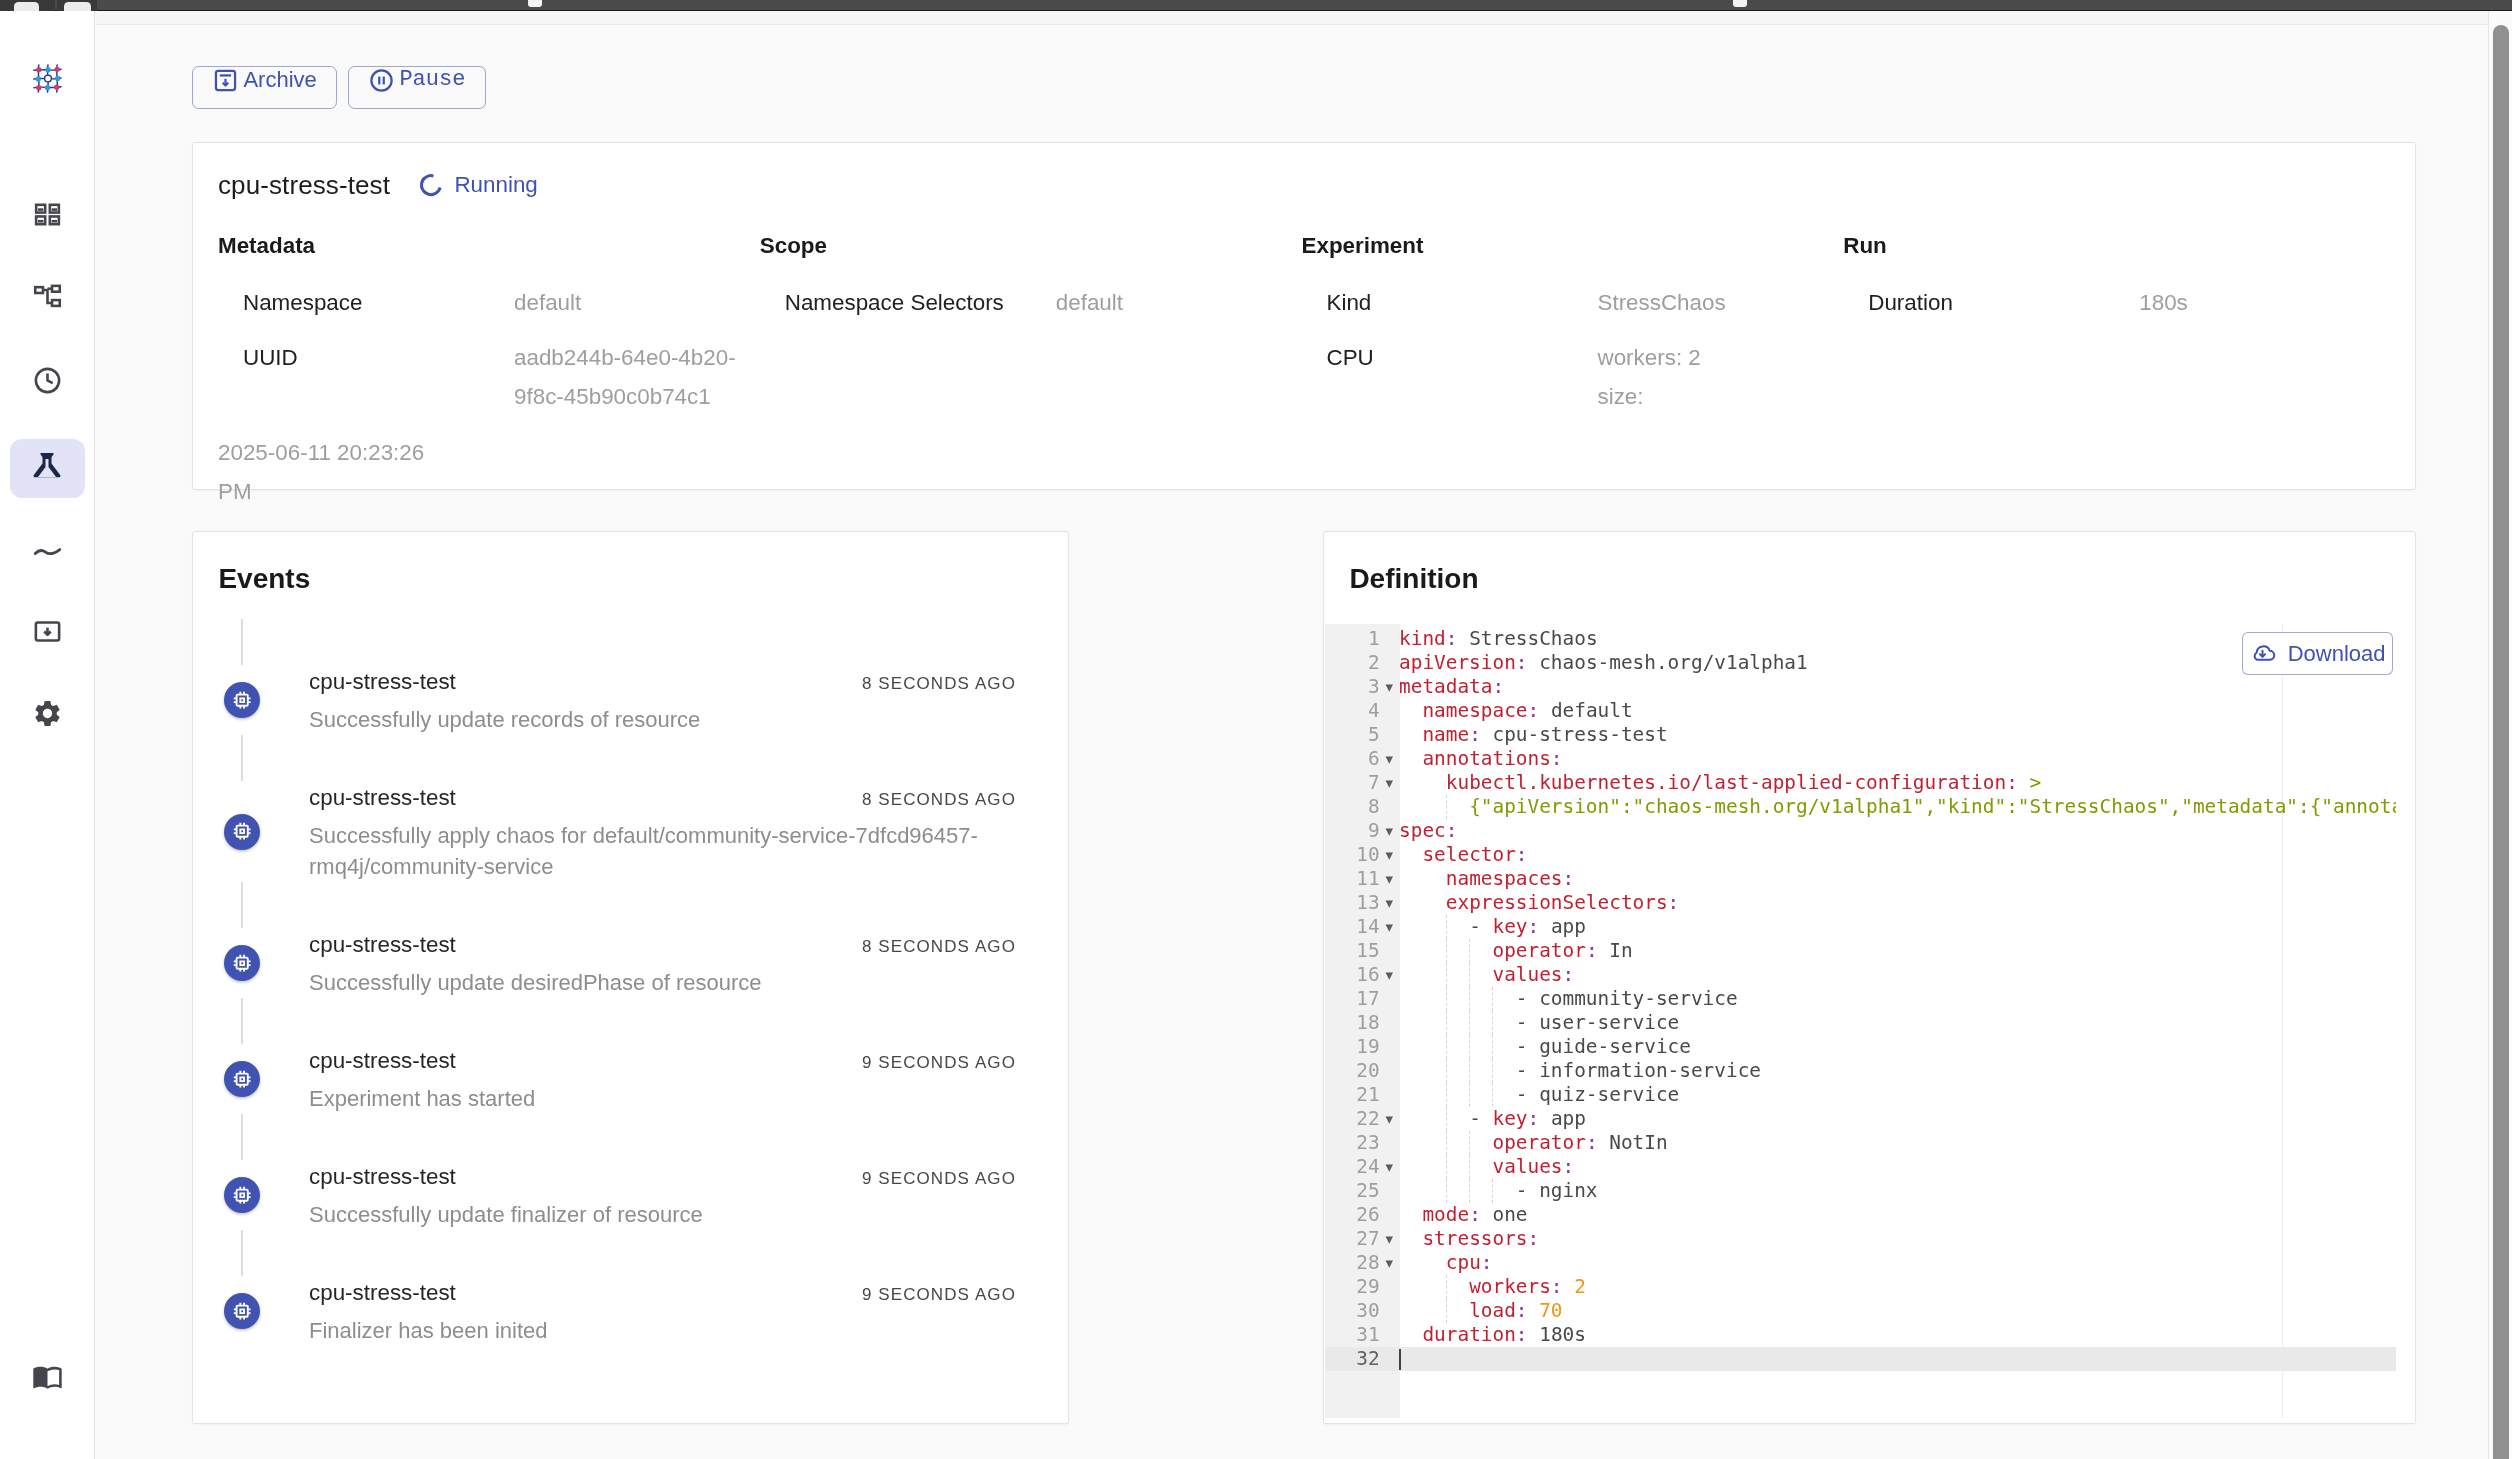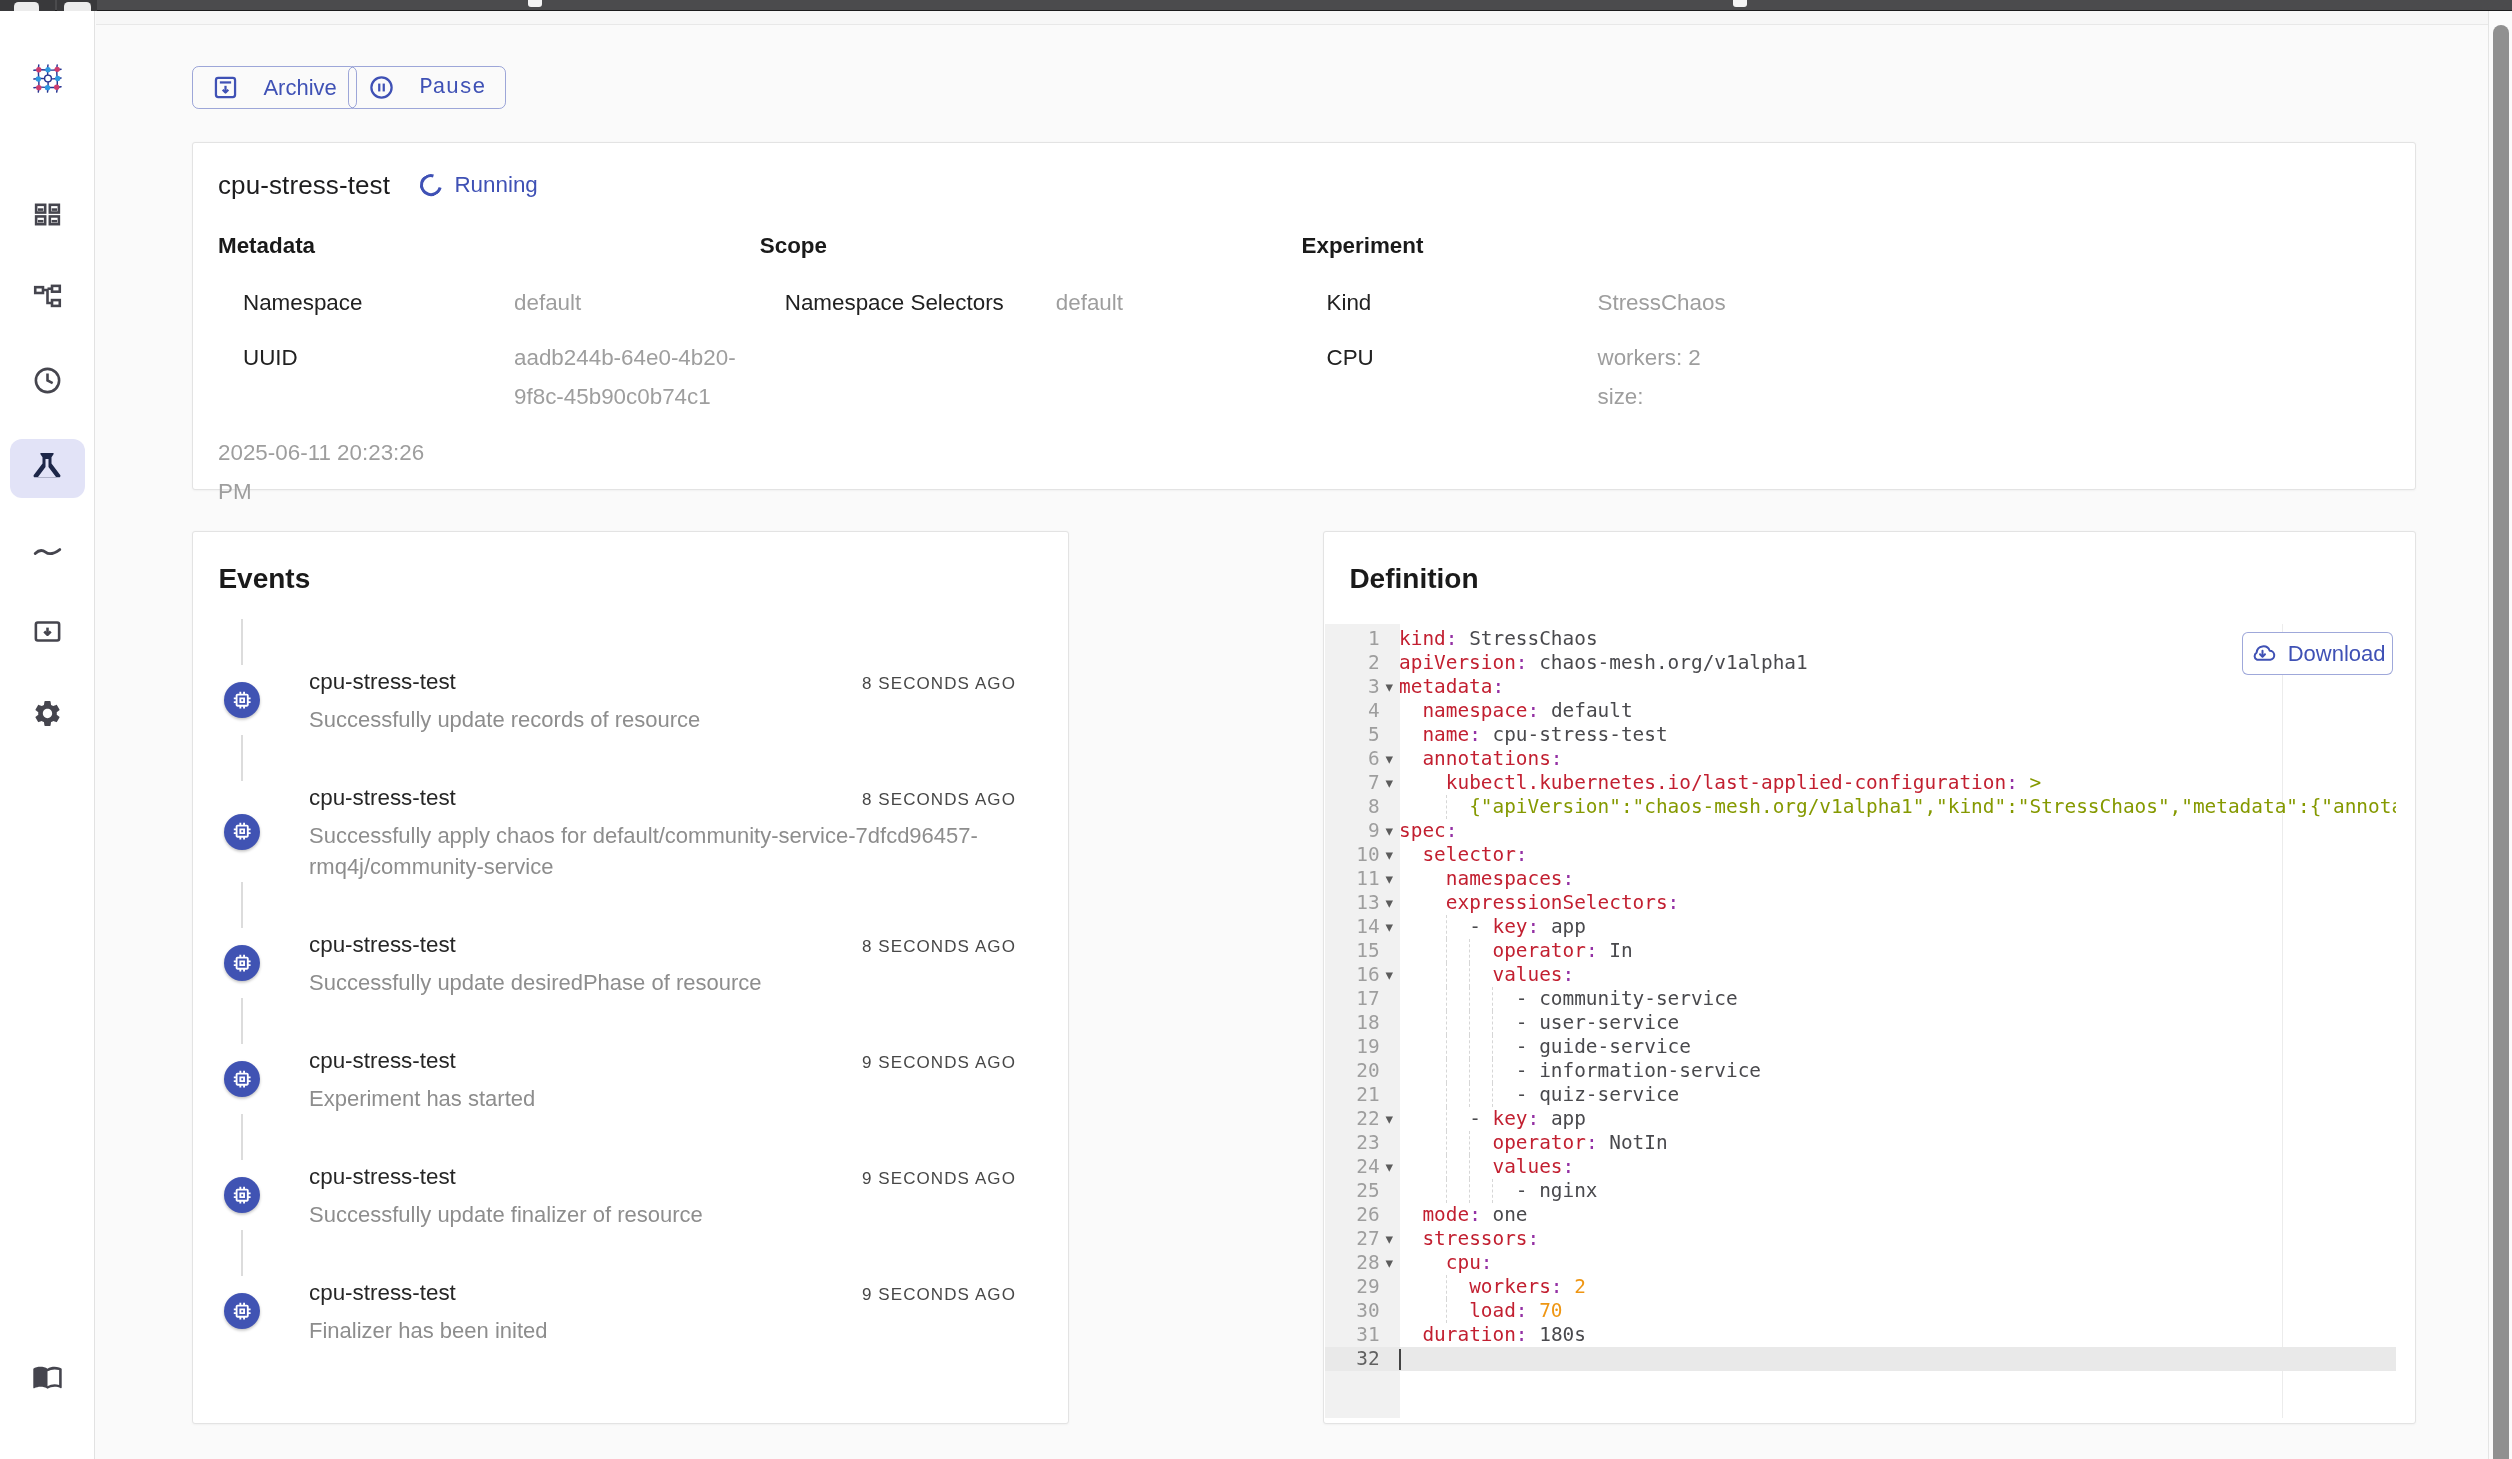--- a/index.html
+++ b/index.html
@@ -15,21 +15,21 @@
   .chrome-line { position:absolute; left:96px; top:10.5px; right:24px; height:14px; background:#f7f7f7; border-bottom:0.7px solid #e8e8e8; }
 
   
   .sidebar { position:absolute; left:0; top:10.5px; width:95px; height:1449px; background:#ffffff; border-right:1.5px solid #e2e2e2; }
   .side-item { position:absolute; left:0; width:95px; display:flex; justify-content:center; cursor:pointer; }
   .side-item svg { width:31px; height:31px; }
   .side-active { position:absolute; left:9.7px; top:428px; width:75px; height:59px; background:#e2e3f7; border-radius:12px; display:flex; align-items:center; justify-content:center; }
   .side-active svg { width:36px; height:36px; }
 
   
-  .btn { position:absolute; top:66px; height:43px; display:flex; align-items:center; gap:24px;
+  .btn { position:absolute; top:66px; height:43px; display:flex; align-items:flex-start; gap:4px;
          border:1.5px solid rgba(63,81,181,.5); border-radius:6.7px; background:transparent;
          color:var(--accent); font-size:22px; font-weight:500; font-family:"Liberation Sans",sans-serif;
          padding:0 19.4px; cursor:pointer; }
   .btn svg { width:27px; height:27px; }
   #btn-archive { left:192px; }
   #btn-pause { left:348px;font-family:Liberation Mono, monospace; }
 
   
   .card { position:absolute; background:#ffffff; border:0.7px solid #e3e3e3; border-radius:3px;
           box-shadow:0 0.7px 2.2px rgba(0,0,0,.04); }
@@ -254,20 +254,29 @@
           </div>
         </div>
         <div class="ov-row">
           <div class="ov-label">CPU</div>
           <div class="ov-value">
             <div>workers: 2</div>
             <div>size:</div>
           </div>
         </div>
       </div>
+      <div class="ov-col">
+        <div class="ov-h">Run</div>
+        <div class="ov-row">
+          <div class="ov-label">Duration</div>
+          <div class="ov-value">
+            <div>180s</div>
+          </div>
+        </div>
+      </div>
     </div>
 </section>
 
 <section class="card" id="events-card">
   <h2 class="panel-title">Events</h2>
   <div id="ev-list">
       <div class="ev-item">
         <div class="ev-connector"></div>
         <div class="ev-row">
           <div class="ev-avatar">

